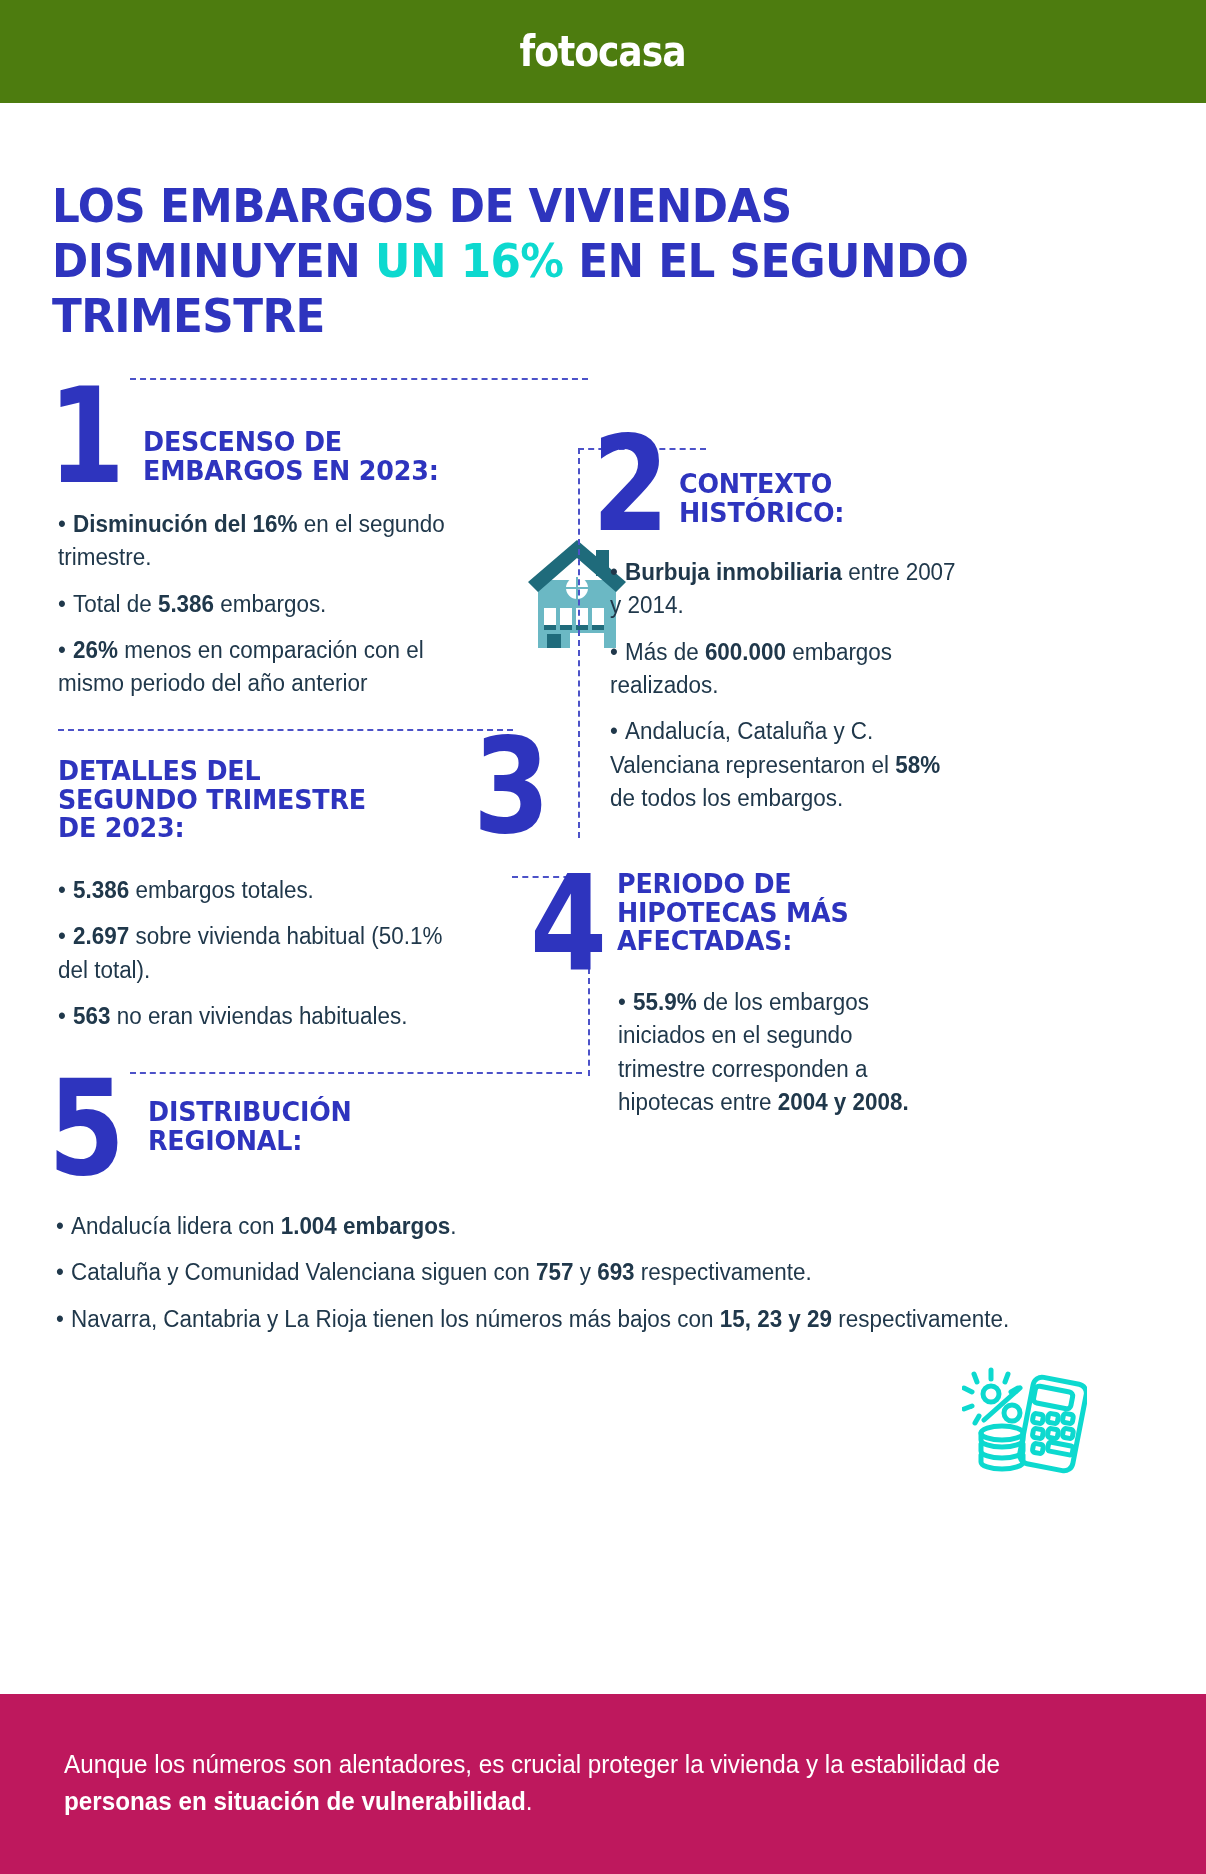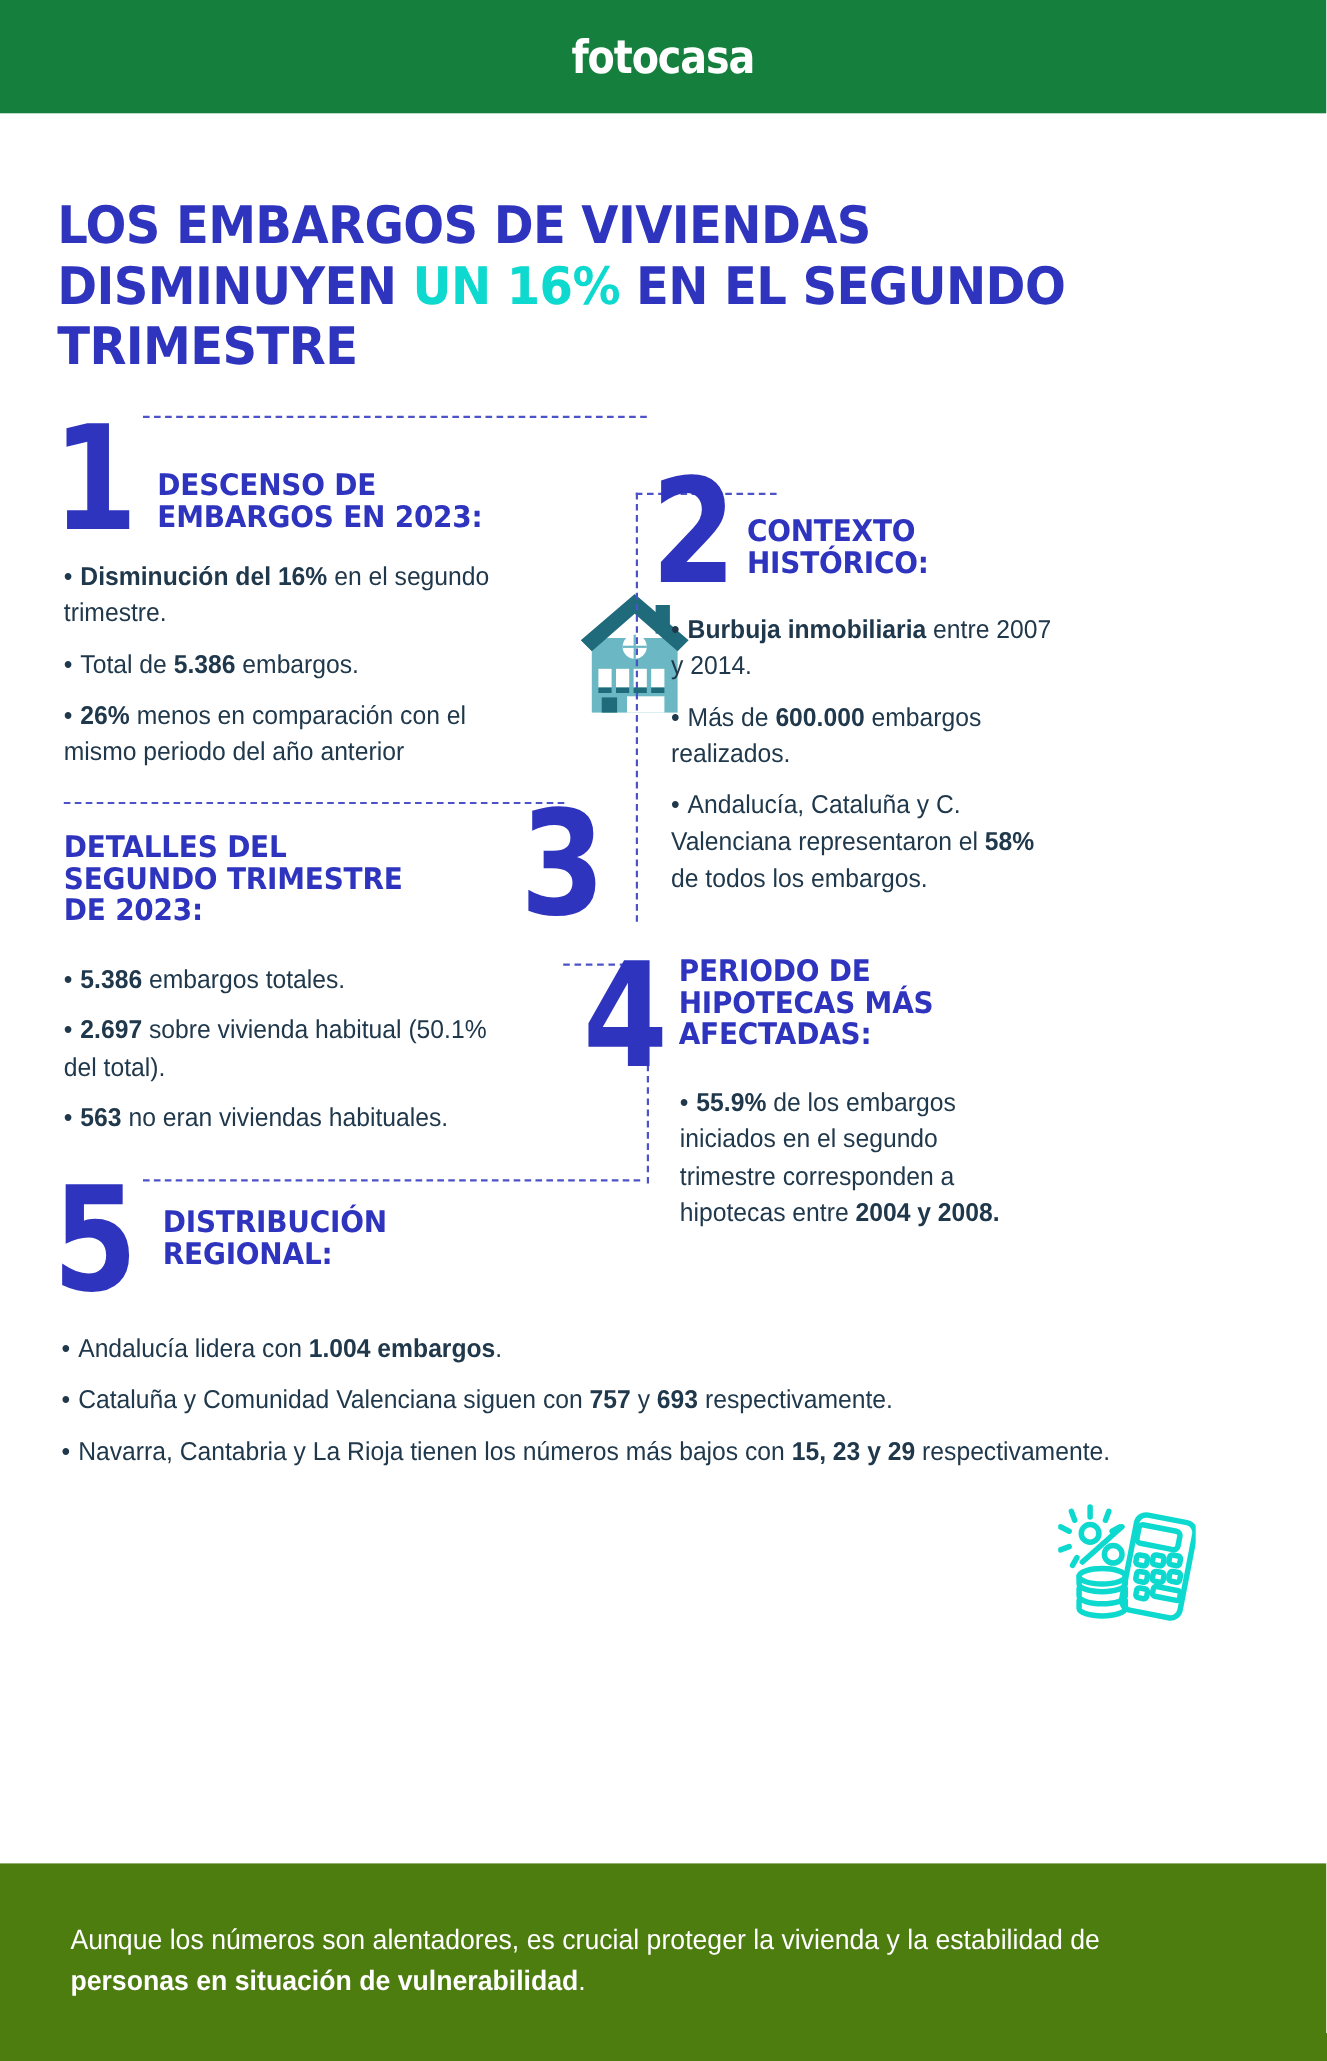--- a/index.html
+++ b/index.html
@@ -17,21 +17,21 @@
     height: 1874px;
     background: #ffffff;
     overflow: hidden;
   }
 
   
   .header {
     position: absolute;
     left: 0; top: 0;
     width: 1206px; height: 103px;
-    background: #15803d;
+    background: #4d7c0f;
     display: flex;
     align-items: center;
     justify-content: center;
   }
   .logo {
     color: #ffffff;
     font-family: "DejaVu Sans", sans-serif;
     font-size: 42px;
     font-weight: 700;
     letter-spacing: -1.2px;
@@ -109,21 +109,21 @@
   .house { position: absolute; }
 
   
   .calcicon { position: absolute; }
 
   
   .footer {
     position: absolute;
     left: 0; bottom: 0;
     width: 1206px; height: 180px;
-    background: #4d7c0f;
+    background: #be185d;
   }
   .footer-text {
     position: absolute;
     left: 64px; top: 52px;
     width: 1080px;
     font-family: "Liberation Sans", sans-serif;
     font-size: 25.5px;
     line-height: 1.45;
     color: #ffffff;
     transform: scaleX(0.95);

